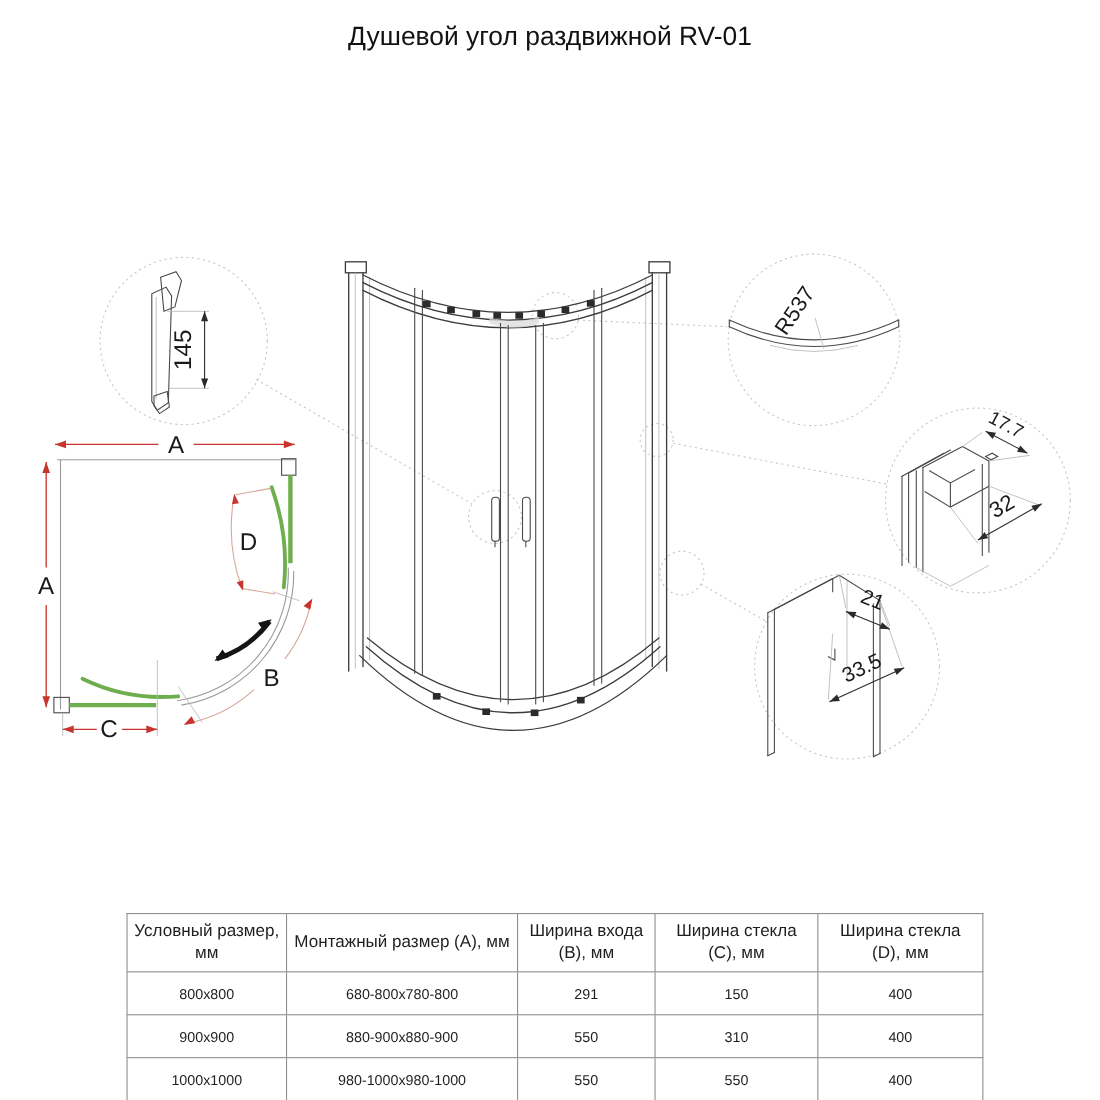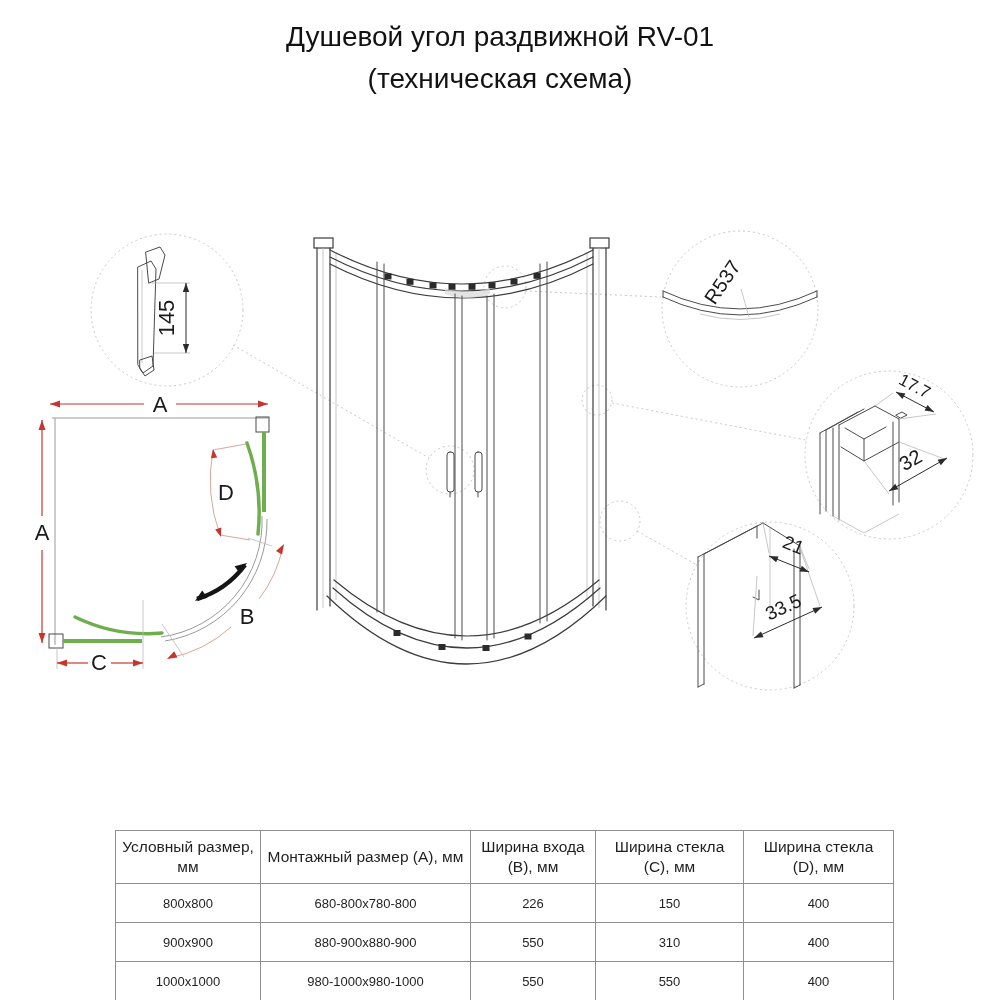--- a/index.html
+++ b/index.html
@@ -1,19 +1,19 @@
 <!DOCTYPE html>
 <html><head>
 <meta charset="utf-8">
 <style>
   html,body{margin:0;padding:0;background:#fff;}
   .screen{position:relative;width:1000px;height:1000px;background:#fff;overflow:hidden;
           font-family:"Liberation Sans",sans-serif;color:#1a1a1a;}
   .title{position:absolute;top:16px;left:0;width:100%;text-align:center;
-         font-size:28px;line-height:1.5;color:#121212;}
+         font-size:24px;line-height:1.5;color:#121212;}
   svg.scheme{position:absolute;left:0;top:0;}
   svg text{fill:#1a1a1a;font-family:"Liberation Sans",sans-serif;}
   .ln{stroke:#3c3c3c;stroke-width:1.2;fill:none;stroke-linecap:round;}
   .lnthin{stroke:#4a4a4a;stroke-width:1;fill:none;stroke-linecap:round;}
   .faint{stroke:#b9b9b9;stroke-width:0.8;fill:none;}
   .gray{stroke:#9a9a9a;stroke-width:1;fill:none;}
   .dash{stroke:#c8c8c8;stroke-width:1;fill:none;stroke-dasharray:2,3;}
   .red{stroke:#c8352e;stroke-width:1.2;fill:none;}
   .redf{fill:#c8352e;stroke:none;}
   .salmon{stroke:#d9a79a;stroke-width:1;fill:none;}
@@ -31,21 +31,20 @@
   table.spec th{font-weight:400;font-size:15.5px;height:48px;line-height:1.3;}
   table.spec td{font-size:13px;height:34px;}
 </style>
 </head>
 <body>
 
 <div class="screen">
 
   <div class="title">
     <div>Душевой угол раздвижной RV-01</div>
-    <div>(техническая схема)</div>
   </div>
 
   <svg class="scheme" width="1000" height="830" viewBox="0 0 1000 830">
 
     <g>
       <line class="dash" x1="233" y1="345" x2="429" y2="458"></line>
       <line class="dash" x1="525" y1="291" x2="661" y2="297"></line>
       <line class="dash" x1="612" y1="403" x2="806" y2="440"></line>
       <line class="dash" x1="637" y1="531" x2="697" y2="565"></line>
       <circle class="dash" cx="505" cy="287" r="21"></circle>
@@ -278,21 +277,21 @@
         <th>Монтажный размер (А), мм</th>
         <th>Ширина входа (В), мм</th>
         <th>Ширина стекла (С), мм</th>
         <th>Ширина стекла (D), мм</th>
       </tr>
     </thead>
     <tbody>
       <tr>
         <td>800x800</td>
         <td>680-800x780-800</td>
-        <td>226</td>
+        <td>291</td>
         <td>150</td>
         <td>400</td>
       </tr>
       <tr>
         <td>900x900</td>
         <td>880-900x880-900</td>
         <td>550</td>
         <td>310</td>
         <td>400</td>
       </tr>

